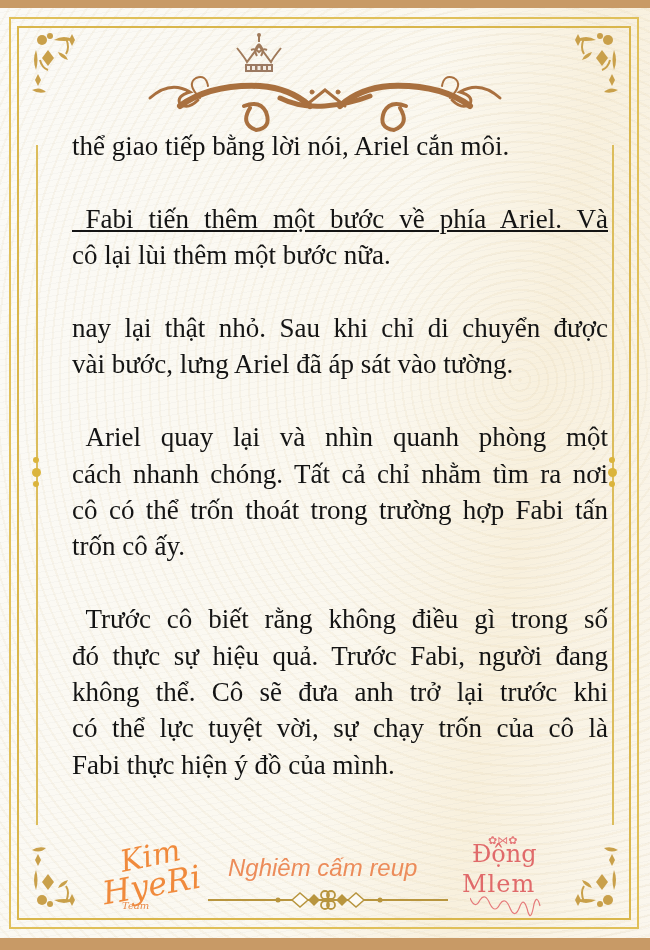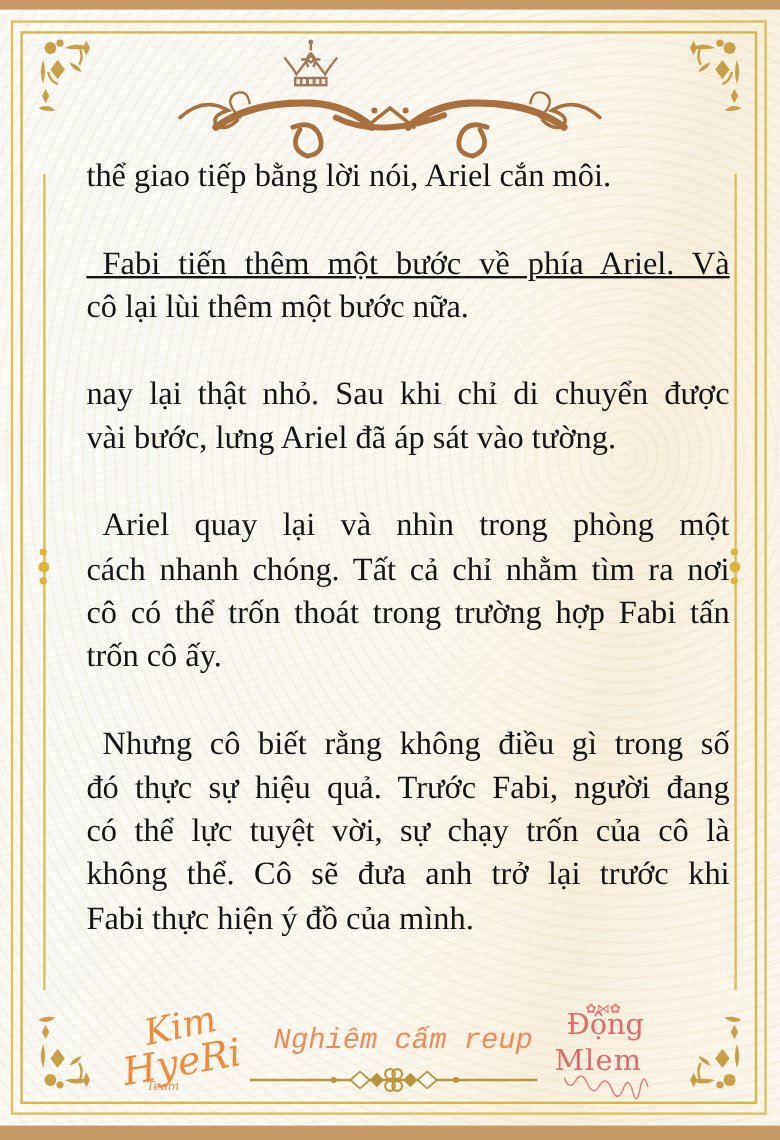--- a/index.html
+++ b/index.html
@@ -64,21 +64,21 @@
   .footer { position: absolute; left: 0; top: 830px; width: 650px; height: 90px; }
   .logo-kim {
     position: absolute; left: 102px; top: 8px; width: 72px; height: 78px;
     color: #f08a3c; font-family: "DejaVu Serif", serif; font-style: italic;
   }
   .logo-kim .k1 { position: absolute; left: 18px; top: 0; font-size: 30px; transform: rotate(-12deg); }
   .logo-kim .k2 { position: absolute; left: 0; top: 28px; font-size: 32px; transform: rotate(-10deg); }
   .logo-kim .k3 { position: absolute; left: 20px; top: 62px; font-size: 10px; color: #e88a4a; }
   .reup {
     position: absolute; left: 228px; top: 24px; font-size: 24px; font-style: italic;
-    color: #ec8c5a; font-family: Liberation Mono, monospace; white-space: nowrap;
+    color: #ec8c5a; font-family: Liberation Sans, sans-serif; white-space: nowrap;
   }
   .divider { position: absolute; left: 208px; top: 58px; width: 240px; height: 24px; }
   .logo-dong {
     position: absolute; left: 460px; top: 10px; width: 95px; height: 80px;
     color: #e06a6a; font-family: "DejaVu Serif", serif; text-align: center;
   }
   .logo-dong .d1 { position: absolute; left: 12px; top: 0; font-size: 24px; }
   .logo-dong .d2 { position: absolute; left: 2px; top: 30px; font-size: 24px; letter-spacing: 1px; }
   .logo-dong .dbow { position: absolute; left: 28px; top: -6px; font-size: 11px; color: #e57a7a; }
   .logo-dong svg { position: absolute; left: 10px; top: 52px; }
@@ -216,30 +216,30 @@
   </p>
   <p class="para">
     <span class="line" style="padding-left: 0px; text-decoration: underline;"> Fabi tiến thêm một bước về phía Ariel.  Và</span>
     <span class="line last">cô lại lùi thêm một bước nữa.</span>
   </p>
   <p class="para">
     <span class="line">nay lại thật nhỏ.  Sau khi chỉ di chuyển được</span>
     <span class="line last">vài bước, lưng Ariel đã áp sát vào tường.</span>
   </p>
   <p class="para">
-    <span class="line" style="padding-left: 0px;"> Ariel quay lại và nhìn trong phòng một</span>
+    <span class="line" style="padding-left: 0px;"> Ariel quay lại và nhìn quanh phòng một</span>
     <span class="line">cách nhanh chóng.  Tất cả chỉ nhằm tìm ra nơi</span>
     <span class="line">cô có thể trốn thoát trong trường hợp Fabi tấn</span>
     <span class="line last">trốn cô ấy.</span>
   </p>
   <p class="para">
-    <span class="line" style="padding-left: 0px;"> Nhưng cô biết rằng không điều gì trong số</span>
+    <span class="line" style="padding-left: 0px;"> Trước cô biết rằng không điều gì trong số</span>
     <span class="line">đó thực sự hiệu quả.  Trước Fabi, người đang</span>
+    <span class="line">không thể.  Cô sẽ đưa anh trở lại trước khi</span>
     <span class="line">có thể lực tuyệt vời, sự chạy trốn của cô là</span>
-    <span class="line">không thể.  Cô sẽ đưa anh trở lại trước khi</span>
     <span class="line last">Fabi thực hiện ý đồ của mình.</span>
   </p>
 </div>
 
 <div class="footer">
   <div class="logo-kim">
     <span class="k1">Kim</span>
     <span class="k2">HyeRi</span>
     <span class="k3">Team</span>
   </div>

